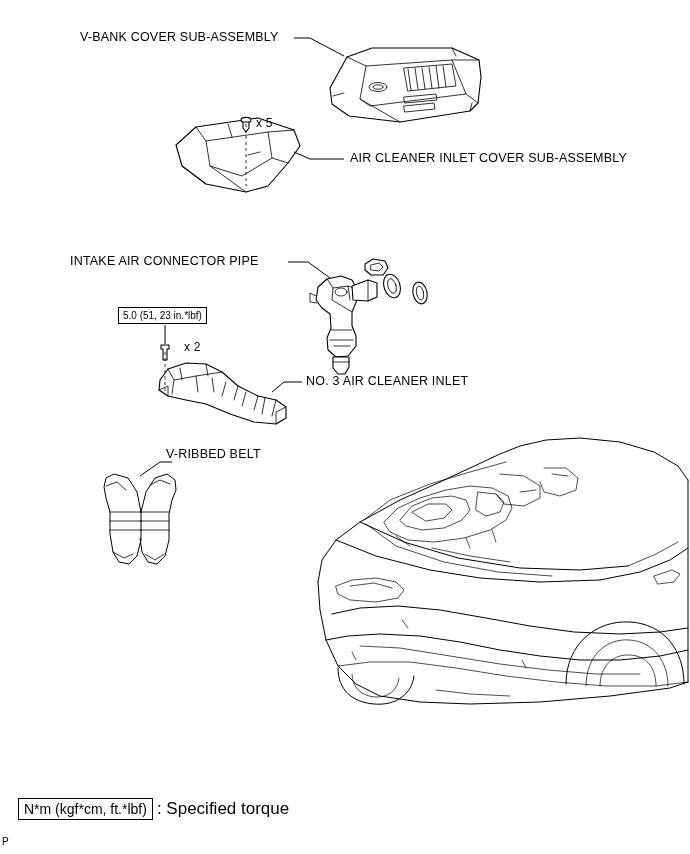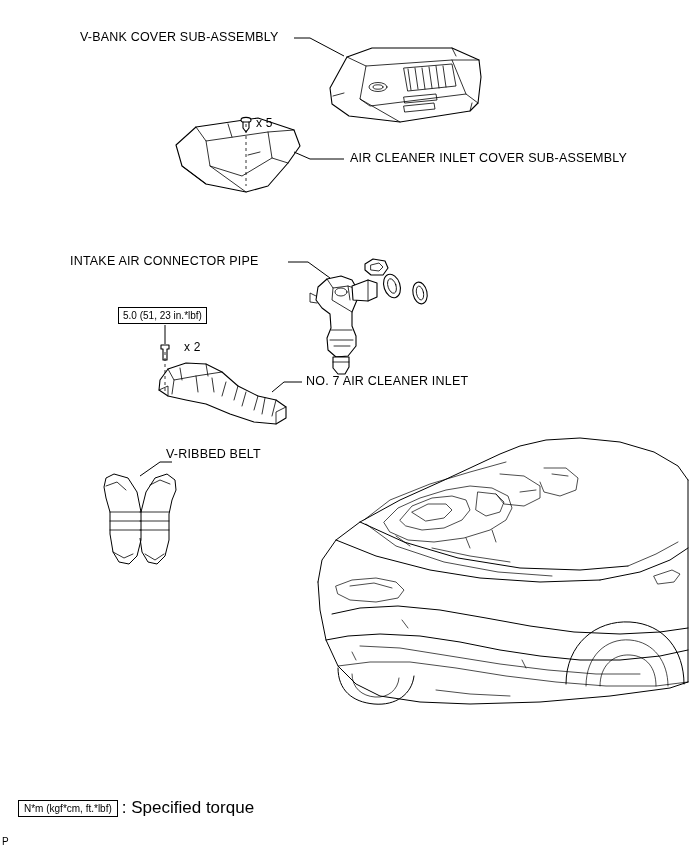--- a/index.html
+++ b/index.html
@@ -43,21 +43,21 @@
     position: absolute;
     left: 18px;
     top: 798px;
     display: flex;
     align-items: center;
     font-size: 12px;
   }
   .legend .legend-box {
     border: 1px solid #000;
     padding: 2px 5px;
-    font-size: 10px;
+    font-size: 14px;
     margin-right: 4px;
     white-space: nowrap;
   }
   .legend .legend-text {
     font-size: 17px;
     white-space: nowrap;
   }
   .corner-mark {
     position: absolute;
     left: 2px;
@@ -296,21 +296,21 @@
       <path class="carthin" d="M522 660 L526 668"></path>
     </g>
   </svg>
 
   <div class="lbl" style="left:80px; top:30px;">V-BANK COVER SUB-ASSEMBLY</div>
 
   <div class="lbl" style="left:70px; top:254px;">INTAKE AIR CONNECTOR PIPE</div>
 
   <div class="lbl" style="left:350px; top:151px;">AIR CLEANER INLET COVER SUB-ASSEMBLY</div>
 
-  <div class="lbl" style="left:306px; top:374px;">NO. 7 AIR CLEANER INLET</div>
+  <div class="lbl" style="left:306px; top:374px;">NO. 3 AIR CLEANER INLET</div>
 
   <div class="lbl" style="left:166px; top:447px;">V-RIBBED BELT</div>
 
   <div class="lbl small" style="left:256px; top:116px;">x 5</div>
 
   <div class="lbl small" style="left:176px; top:340px;margin-left:8px;">x 2</div>
 
   <div class="boxed" style="left:118px; top:307px;">5.0 (51, 23 in.*lbf)</div>
 
   <div class="legend">

